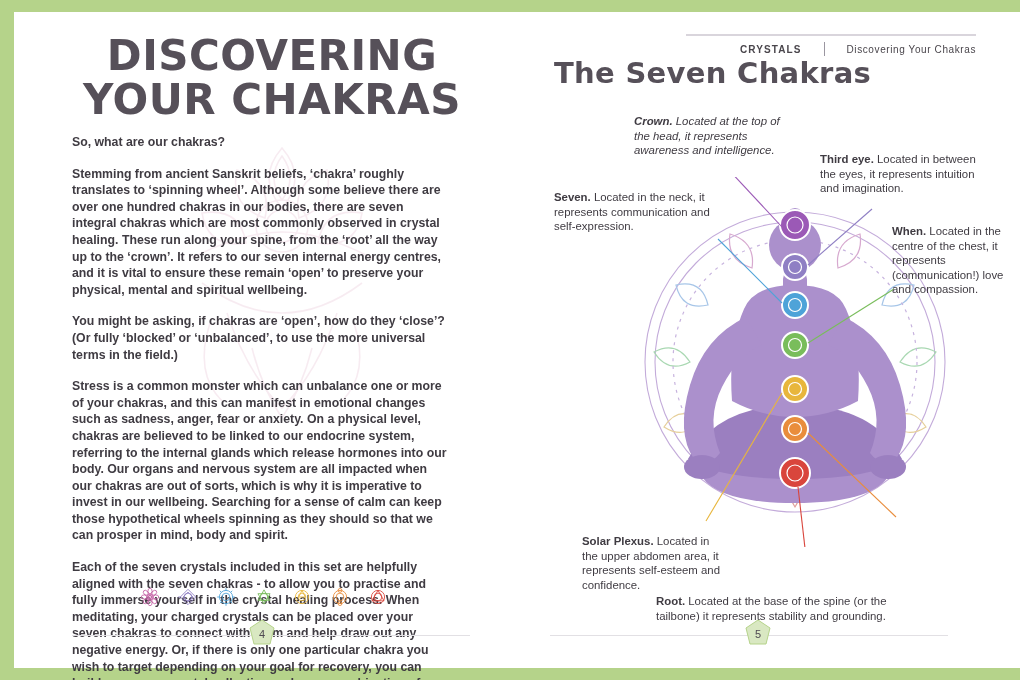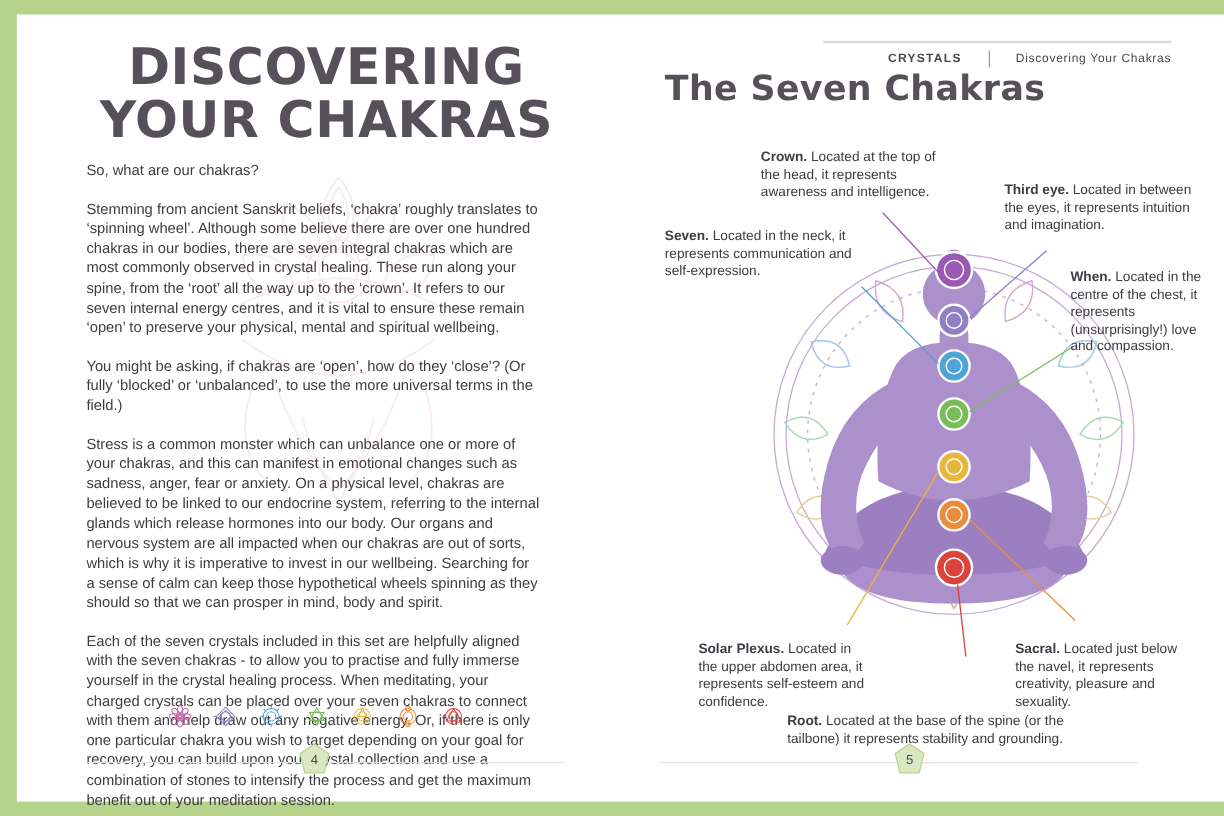--- a/index.html
+++ b/index.html
@@ -32,21 +32,21 @@
     color:#565059;
     text-align:center;
   }
   .body-text{
     position:absolute;
     left:58px;top:122px;width:378px;
     font-size:12.3px;
     line-height:16.6px;
     color:#3f3b42;
   }
-  .body-text p{margin:0 0 15px 0;}
+  .body-text p{margin:0 0 15px 0;font-weight:bold;}
   .watermark{
     position:absolute;
     left:118px;top:96px;
     width:300px;height:330px;
     opacity:.5;
     pointer-events:none;
   }
   .chakra-row{
     position:absolute;
     left:125px;bottom:60px;
@@ -330,43 +330,40 @@
         <path d="M172 50 L118 -8" stroke="#9b59b6"></path>
         <path d="M198 88 L262 32" stroke="#8f7fc4"></path>
         <path d="M172 126 L108 62" stroke="#4ea3d8"></path>
         <path d="M198 166 L284 112" stroke="#79bd5b"></path>
         <path d="M172 216 L96 344" stroke="#e8b63c"></path>
         <path d="M198 256 L286 340" stroke="#e98d3c"></path>
         <path d="M188 310 L196 380" stroke="#d9453c"></path>
       </g>
     </svg>
 
-    <div class="callout" style="left:124px;top:112px;width:150px;">
+    <div class="callout" style="left:124px;top:102px;width:150px;font-style:italic;">
       <b>Crown.</b><span> Located at the top of the head, it represents awareness and intelligence.</span>
     </div>
 
-    <div class="callout" style="left:310px;top:140px;width:165px;margin-left:17px;">
+    <div class="callout" style="left:310px;top:140px;width:165px;">
       <b>Third eye.</b><span> Located in between the eyes, it represents intuition and imagination.</span>
     </div>
 
     <div class="callout" style="left:44px;top:178px;width:160px;">
       <b>Seven.</b><span> Located in the neck, it represents communication and self-expression.</span>
     </div>
 
     <div class="callout" style="left:382px;top:212px;width:112px;">
-      <b>When.</b><span> Located in the centre of the chest, it represents (unsurprisingly!) love and compassion.</span>
+      <b>When.</b><span> Located in the centre of the chest, it represents (communication!) love and compassion.</span>
     </div>
 
     <div class="callout" style="left:44px;top:522px;width:140px;margin-left:28px;">
       <b>Solar Plexus.</b><span> Located in the upper abdomen area, it represents self-esteem and confidence.</span>
     </div>
 
-    <div class="callout" style="left:336px;top:522px;width:152px;">
-      <b>Sacral.</b><span> Located just below the navel, it represents creativity, pleasure and sexuality.</span>
-    </div>
 
     <div class="callout" style="left:146px;top:582px;width:240px;">
       <b>Root.</b><span> Located at the base of the spine (or the tailbone) it represents stability and grounding.</span>
     </div>
 
     <div class="footrule"></div>
     <div class="folio">
       <svg width="40" height="40" viewBox="0 0 40 40">
         <path d="M20 6 L32 14 L28 30 L12 30 L8 14 Z" fill="#d9e8c2" stroke="#b5d38a" stroke-width="1"></path>
       </svg>

